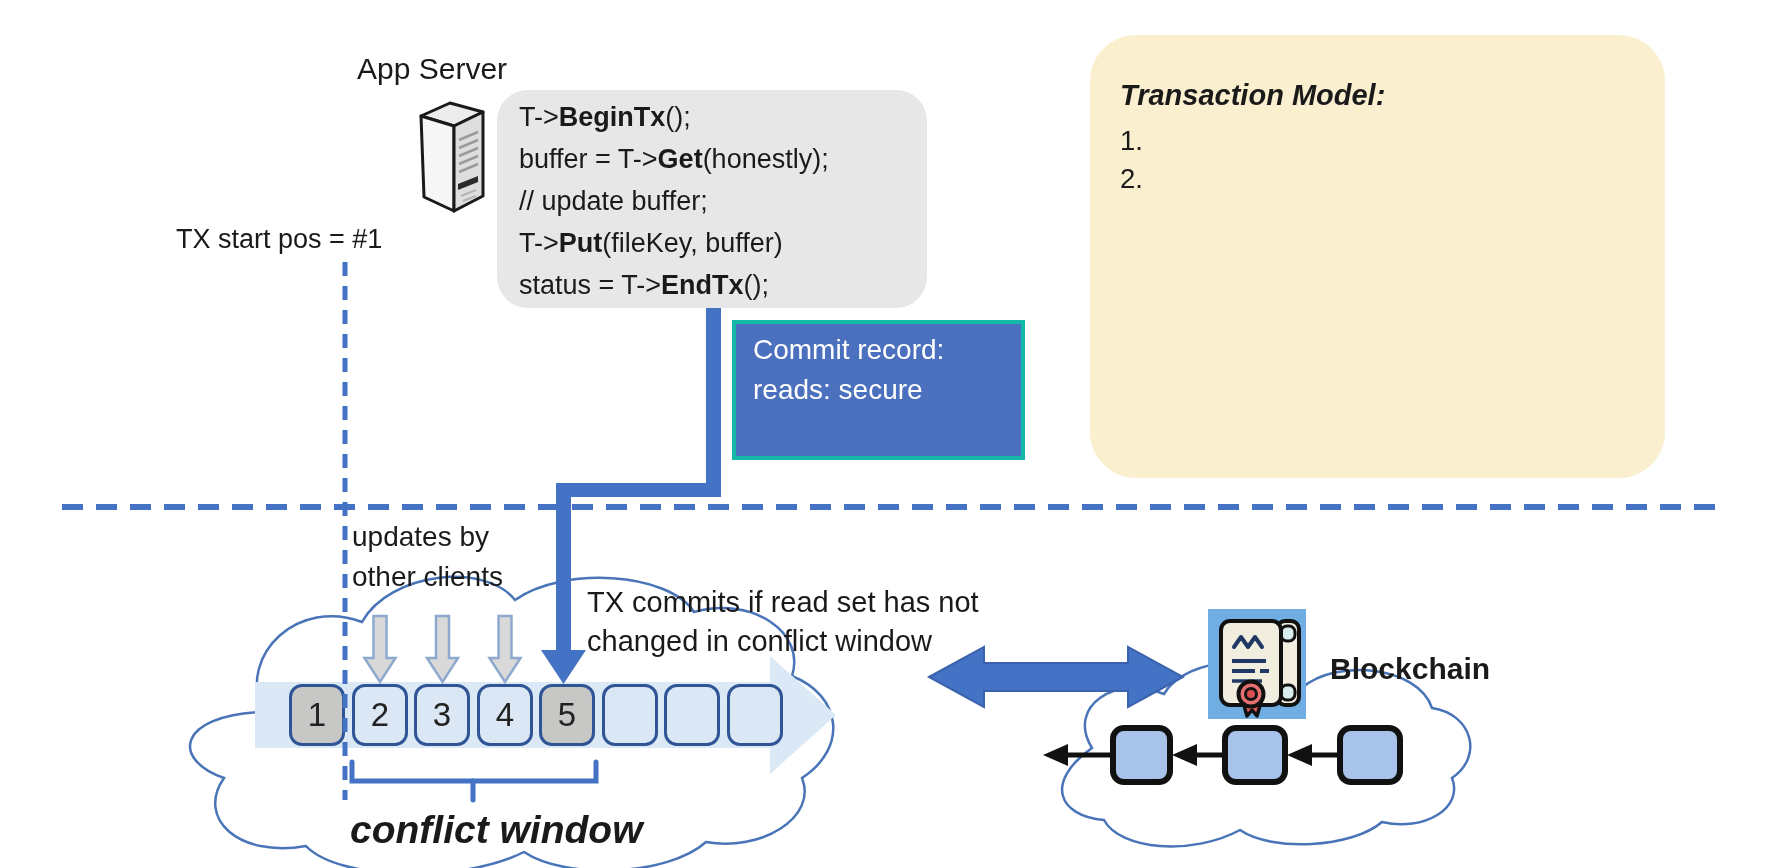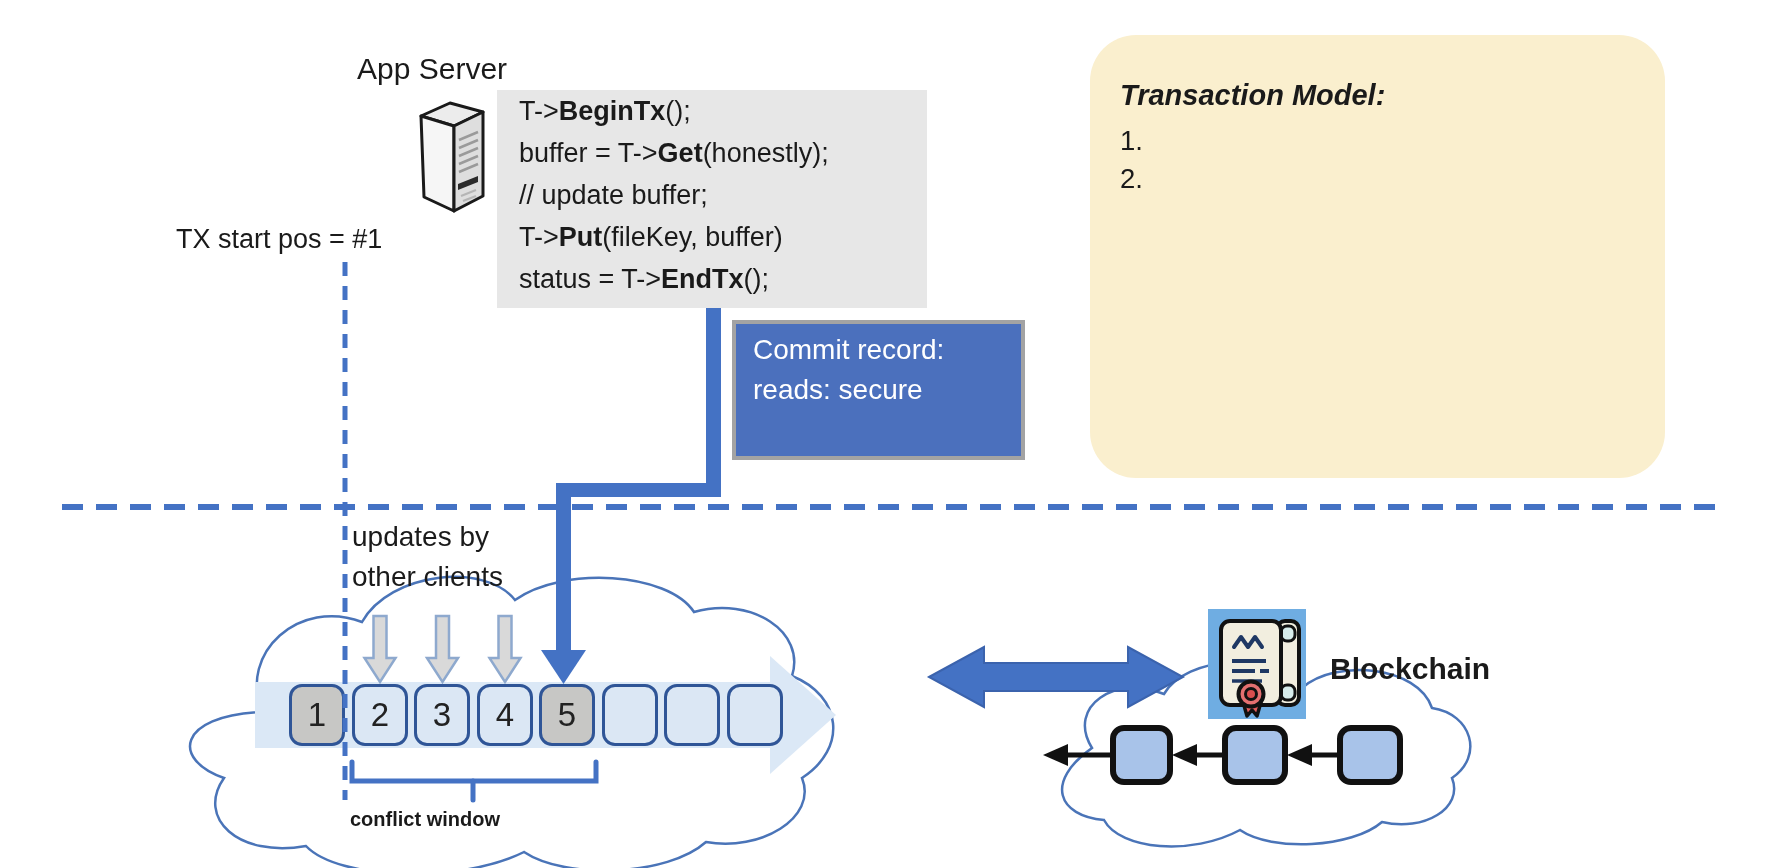--- a/index.html
+++ b/index.html
@@ -5,40 +5,40 @@
   html,body{margin:0;padding:0;background:#fff;}
   #stage{position:relative;width:1780px;height:868px;background:#ffffff;overflow:hidden;
          font-family:"Liberation Sans", sans-serif;color:#1a1a1a;}
   svg.layer{position:absolute;left:0;top:0;width:1780px;height:868px;}
   .txt{position:absolute;white-space:nowrap;}
   .preline{white-space:pre-line;}
   .title{font-weight:normal;font-size:30px;}
   
   #code-block{position:absolute;left:497px;top:90px;width:430px;height:218px;background:#E7E7E7;}
   #code-block .code-line{font-size:27px;line-height:42px;padding-left:22px;white-space:nowrap;}
-  #code-block{box-sizing:border-box;}
+  #code-block{padding-top:6px;box-sizing:border-box;border-radius:31px;}
   
   #commit-box{position:absolute;left:732px;top:320px;width:293px;height:140px;box-sizing:border-box;
-              background:#4B70BD;border:4px solid #a3a3a3;color:#fff;padding:6px 0 0 17px;}
+              background:#4B70BD;border:4px solid #14b8a6;color:#fff;padding:6px 0 0 17px;}
   #commit-box div{font-size:28px;line-height:40px;white-space:nowrap;}
   
   #model-panel{position:absolute;left:1090px;top:35px;width:575px;height:443px;box-sizing:border-box;
                background:#FAEFCE;border-radius:46px;padding:44px 27px 0 30px;}
   #model-title{font-size:29px;font-weight:bold;font-style:italic;margin-bottom:10px;}
   .model-item{display:flex;font-size:27.5px;line-height:37.5px;}
   .model-item .marker{width:46px;flex:none;}
   .model-item .item-text{white-space:pre-line;}
   
   .slot{position:absolute;top:684px;width:56px;height:62px;box-sizing:border-box;border:3.5px solid #2F5597;
         border-radius:13px;background:#DBE7F4;display:flex;align-items:center;justify-content:center;
         font-size:33px;color:#222;}
   .slot--gray{background:#C7C7C5;}
   #updates-label{left:352px;top:517px;font-size:28px;line-height:40px;}
   #commit-note{left:587px;top:583px;font-size:29px;line-height:39px;}
-  #conflict-label{left:350px;top:808px;font-size:20px;font-weight:bold;}
+  #conflict-label{left:350px;top:808px;font-size:39px;font-weight:bold;font-style:italic;}
   #blockchain-label{left:1330px;top:652px;font-size:30px;font-weight:bold;}
   #tx-start-label{left:158px;top:224px;font-size:27px;margin-left:18px;}
   #app-server-title{left:357px;top:52px;}
 </style>
 </head>
 <body>
 
 <div id="stage">
 
   <svg class="layer" viewBox="0 0 1780 868">
@@ -182,16 +182,18 @@
     <div class="model-item">
       <span class="marker">1.</span>
     </div>
     <div class="model-item">
       <span class="marker">2.</span>
     </div>
   </div>
 
   <div class="txt preline" id="updates-label">updates by
 other clients</div>
+  <div class="txt preline" id="commit-note">TX commits if read set has not
+changed in conflict window</div>
   <div class="txt" id="conflict-label">conflict window</div>
   <div class="txt" id="blockchain-label">Blockchain</div>
 
 </div>
 
 </body></html>

